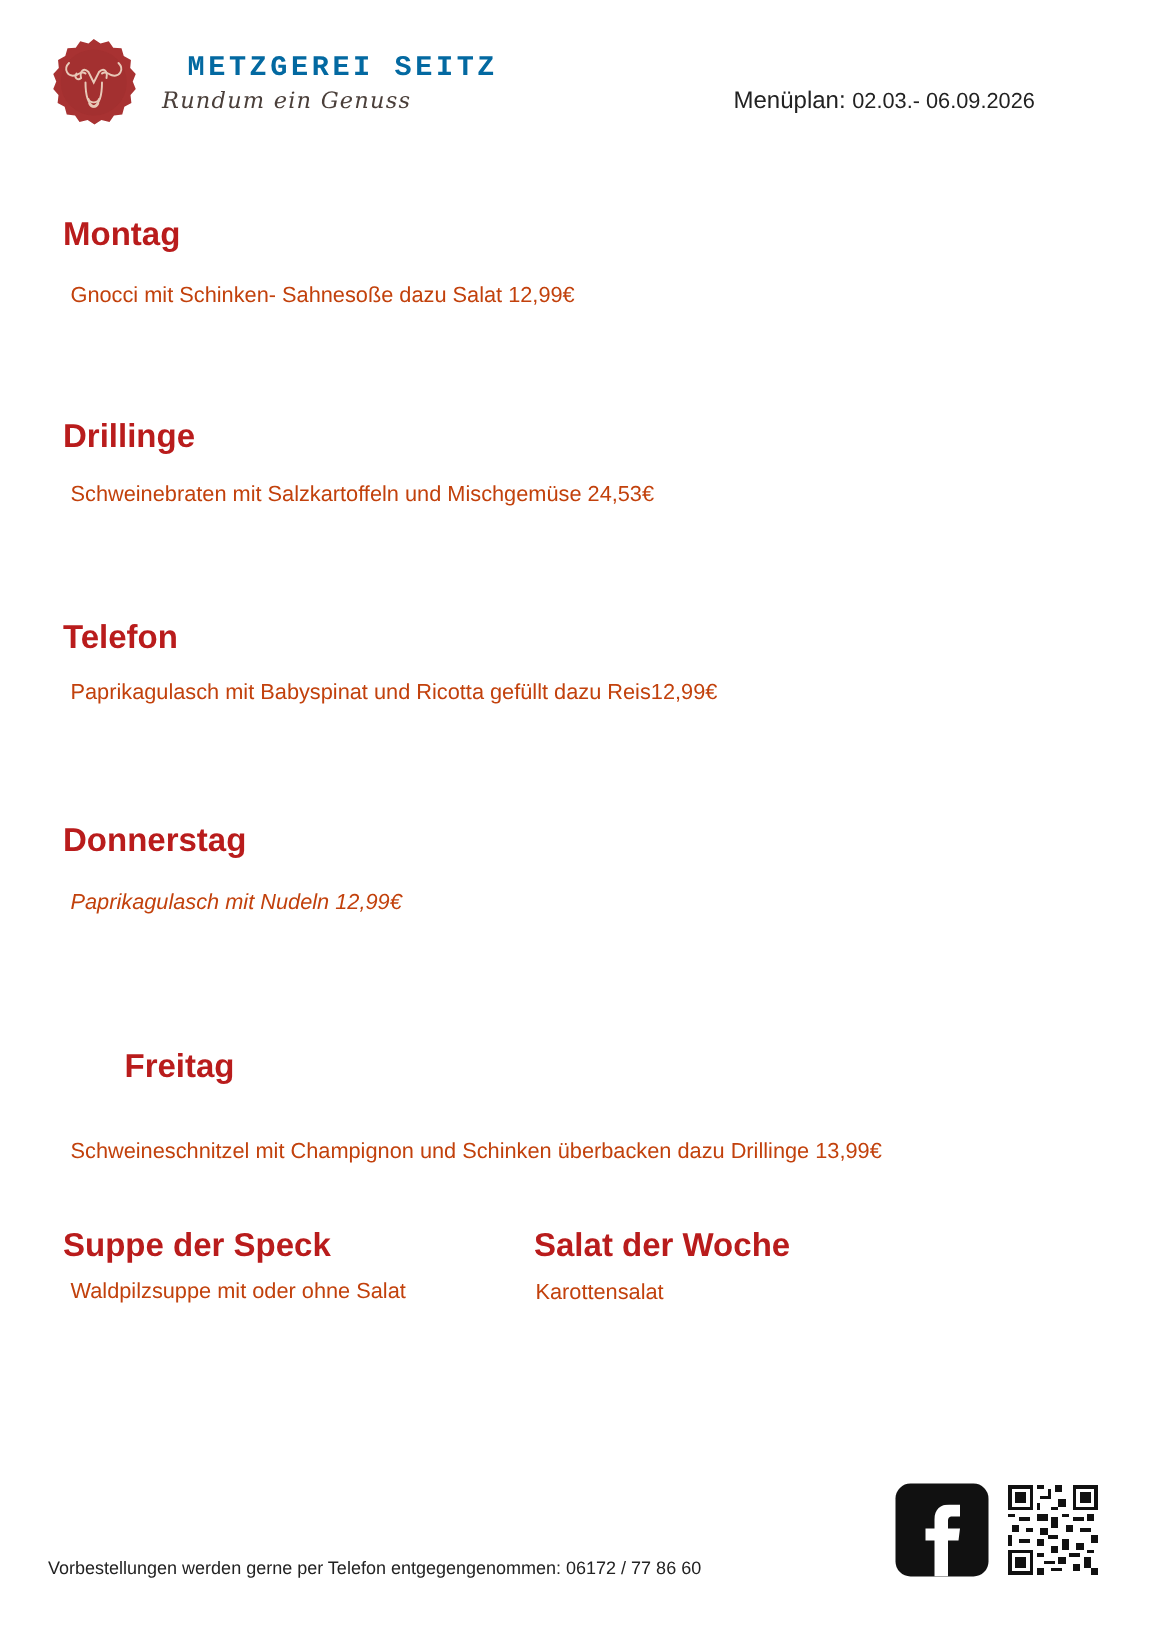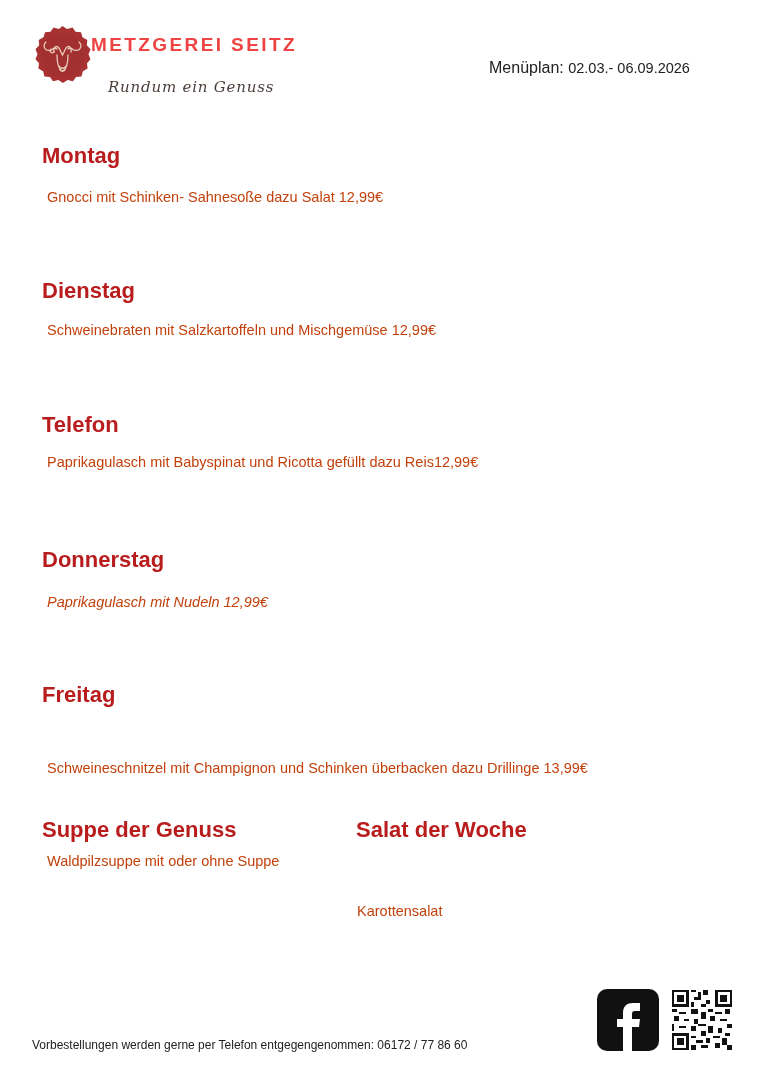--- a/index.html
+++ b/index.html
@@ -5,28 +5,28 @@
     html, body { margin: 0; padding: 0; background: #ffffff; }
     body {
       width: 768px; height: 1086px; position: relative; overflow: hidden;
       font-family: "Liberation Sans", sans-serif; color: #1c1c1c;
     }
     .abs { position: absolute; }
     .logo-seal {
       left: 32px; top: 25px; width: 61px; height: 61px;
     }
     .brand-name {
-      left: 91px; top: 34px;
-      font-family: Liberation Sans, sans-serif; font-weight: bold;
-      font-size: 19px; letter-spacing: 2.4px; color: #ef4444;
+      left: 125px; top: 34px;
+      font-family: Liberation Mono, monospace; font-weight: bold;
+      font-size: 19px; letter-spacing: 2.4px; color: #0369a1;
     }
     .brand-tagline {
       left: 108px; top: 58px;
       font-family: "DejaVu Serif", serif; font-style: italic;
-      font-size: 15px; letter-spacing: 0.8px; color: #4a3f3a; margin-top: 20px;
+      font-size: 15px; letter-spacing: 0.8px; color: #4a3f3a;
     }
     .menuplan {
       left: 489px; top: 59px; font-size: 16px; color: #222;
       white-space: nowrap;
     }
     .menuplan .dates { font-size: 14.5px; }
     .day-heading {
       font-weight: bold; font-size: 22px; color: #b91c1c; left: 42px;
     }
     .dish {
@@ -66,37 +66,37 @@
 <div class="abs brand-tagline">Rundum ein Genuss</div>
 
 <div class="abs menuplan">
   <span>Menüplan:</span>
   <span class="dates">02.03.- 06.09.2026</span>
 </div>
 
 <div class="abs day-heading" style="top:143px;">Montag</div>
 <div class="abs dish" style="top:189px;">Gnocci mit Schinken- Sahnesoße dazu Salat 12,99€</div>
 
-<div class="abs day-heading" style="top:278px;">Dienstag</div>
-<div class="abs dish" style="top:322px;">Schweinebraten mit Salzkartoffeln und Mischgemüse 12,99€</div>
+<div class="abs day-heading" style="top:278px;">Drillinge</div>
+<div class="abs dish" style="top:322px;">Schweinebraten mit Salzkartoffeln und Mischgemüse 24,53€</div>
 
 <div class="abs day-heading" style="top:412px;">Telefon</div>
 <div class="abs dish" style="top:454px;">Paprikagulasch mit Babyspinat und Ricotta gefüllt dazu Reis12,99€</div>
 
 <div class="abs day-heading" style="top:547px;">Donnerstag</div>
 <div class="abs dish" style="top:594px;font-style:italic;">Paprikagulasch mit Nudeln 12,99€</div>
 
-<div class="abs day-heading" style="top:682px;">Freitag</div>
+<div class="abs day-heading" style="top:698px;margin-left:41px;">Freitag</div>
 <div class="abs dish" style="top:760px;">Schweineschnitzel mit Champignon und Schinken überbacken dazu Drillinge 13,99€</div>
 
-<div class="abs day-heading" style="top:817px;">Suppe der Genuss</div>
-<div class="abs dish" style="top:853px;">Waldpilzsuppe mit oder ohne Suppe</div>
+<div class="abs day-heading" style="top:817px;">Suppe der Speck</div>
+<div class="abs dish" style="top:853px;">Waldpilzsuppe mit oder ohne Salat</div>
 
 <div class="abs day-heading" style="top:817px; left:356px;">Salat der Woche</div>
-<div class="abs dish" style="top:903px; left:357px;">Karottensalat</div>
+<div class="abs dish" style="top:854px; left:357px;">Karottensalat</div>
 
 <div class="abs footer-note">Vorbestellungen werden gerne per Telefon entgegengenommen: 06172 / 77 86 60</div>
 
 <div class="abs fb-icon">
   <svg width="30" height="48" viewBox="0 0 30 48">
     <path fill="#ffffff" d="M10,48 L10,24 L4,24 L4,16 L10,16 L10,10 C10,3 14,0 20,0 L27,0 L27,8 L22,8 C19.5,8 19,9 19,11.5 L19,16 L27,16 L26,24 L19,24 L19,48 Z"></path>
   </svg>
 </div>
 
 <div class="abs qr">

